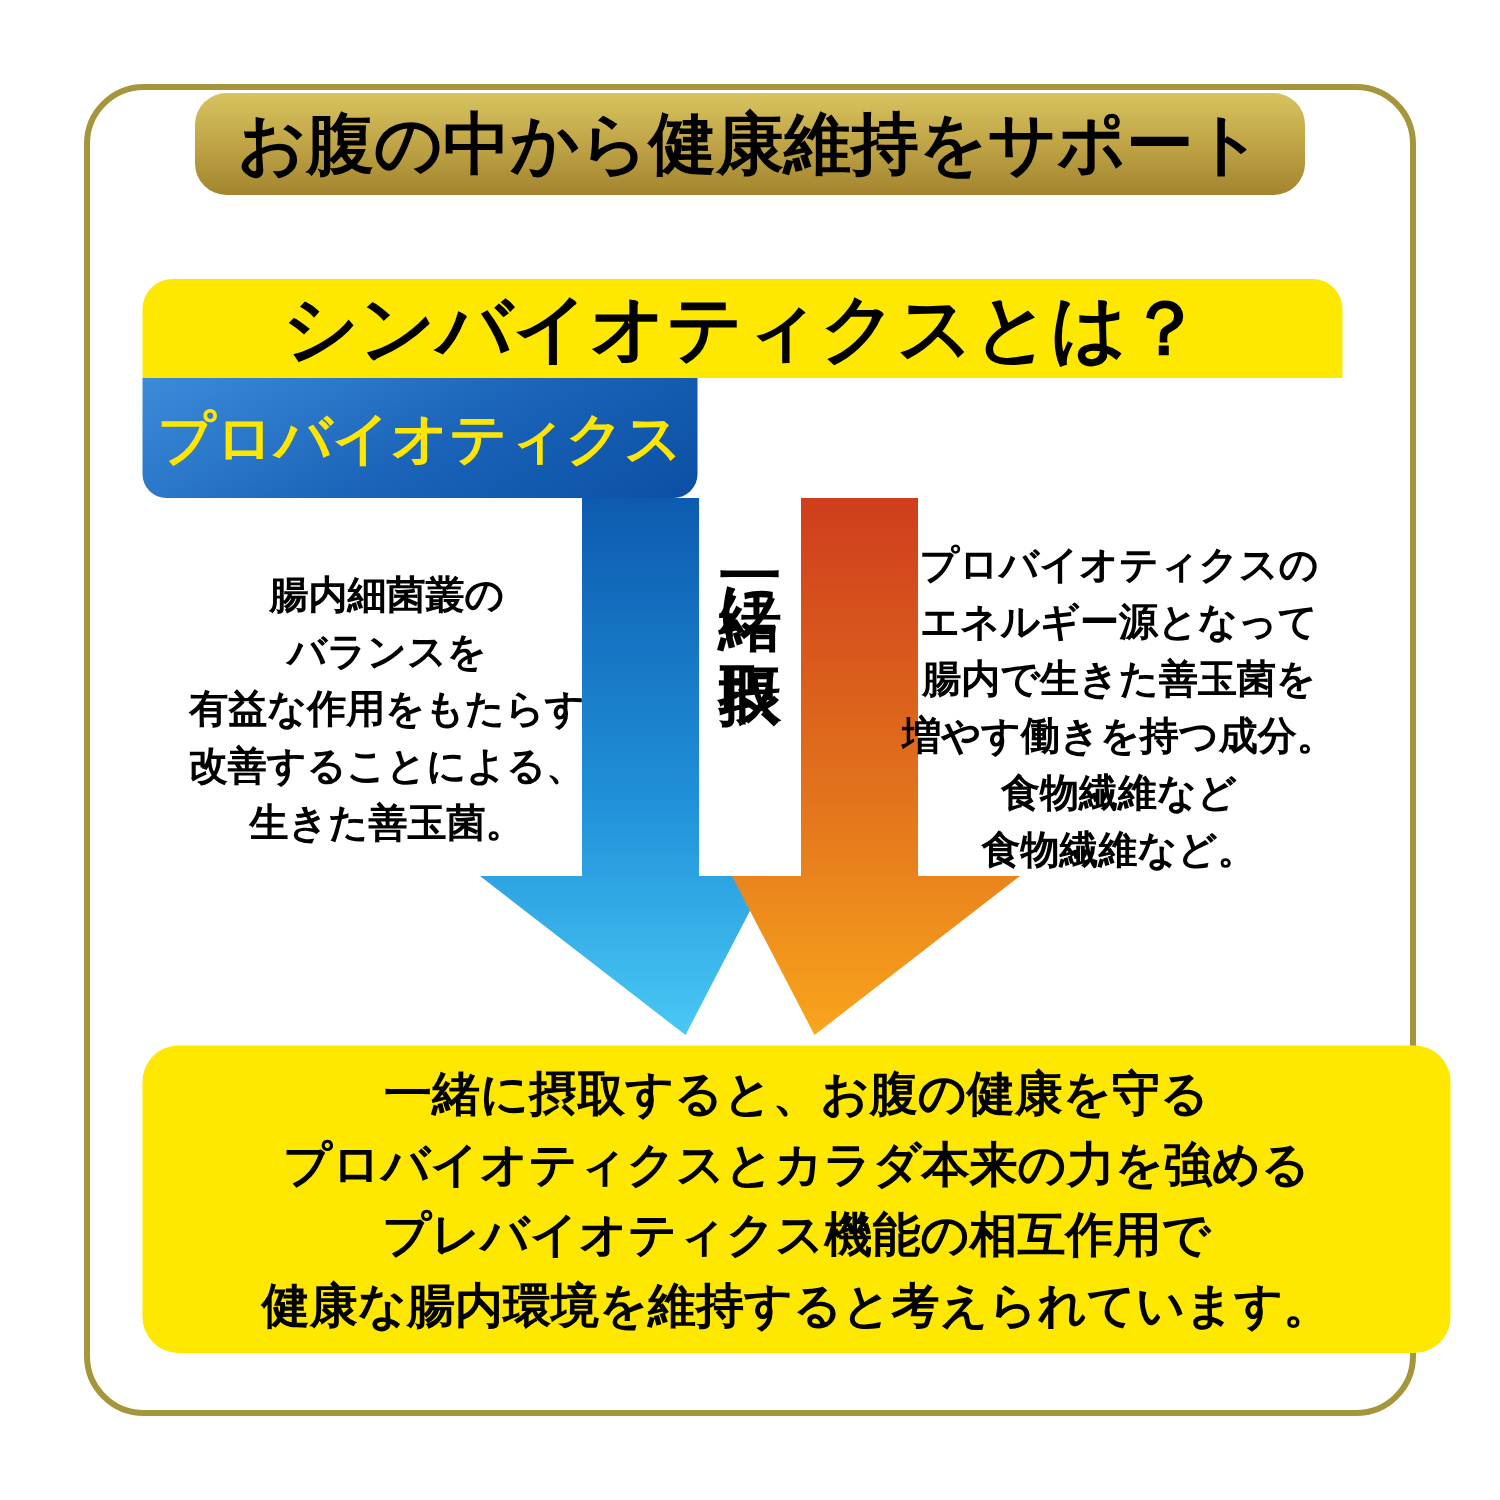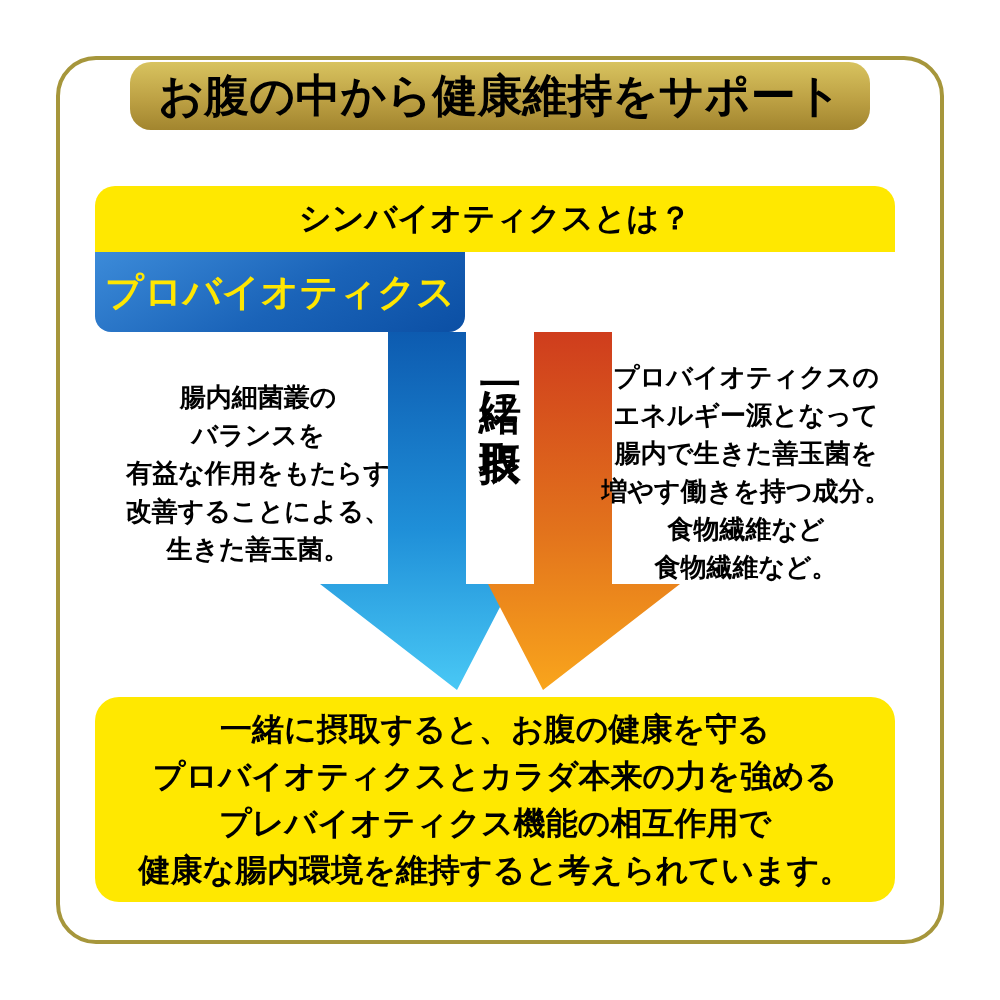--- a/index.html
+++ b/index.html
@@ -24,21 +24,21 @@
   }
   .banner-text {
     font-size: 45px; font-weight: bold; color: #000;
     letter-spacing: 0px; white-space: nowrap;
   }
   .title-band {
     position: absolute; left: 95px; top: 186px; width: 800px; height: 66px;
     background: #ffe800; border-radius: 20px 20px 0 0;
     display: flex; align-items: center; justify-content: center;
   }
-  .title-text { font-size: 32px; font-weight: bold; color: #000; white-space: nowrap; }
+  .title-text { font-size: 50px; font-weight: bold; color: #000; white-space: nowrap; }
   .col-header {
     position: absolute; top: 252px; height: 80px;
     display: flex; align-items: center; justify-content: center;
     border-radius: 0 0 16px 16px;
   }
   .col-header .hdr-text {
     font-size: 38px; font-weight: bold; color: #ffe600; white-space: nowrap;
   }
   .col-header.blue {
     left: 95px; width: 370px;
@@ -60,21 +60,21 @@
   .desc div { white-space: nowrap; }
   .desc.left  { left: 108px; top: 378px; width: 300px; }
   .desc.right { left: 600px; top: 358px; width: 292px; }
   .together {
     position: absolute; left: 473px; top: 362px;
     writing-mode: vertical-rl; text-orientation: upright;
     font-size: 42px; font-weight: bold; line-height: 54px; color: #000;
     white-space: nowrap;
   }
   .conclusion {
-    position: absolute; left: 95px; top: 697px; width: 800px; height: 205px;
+    position: absolute; left: 95px; top: 697px; width: 872px; height: 205px;
     background: #ffe800; border-radius: 24px;
     display: flex; flex-direction: column; align-items: center; justify-content: center;
   }
   .conclusion div {
     font-size: 32px; font-weight: bold; line-height: 47px;
     color: #000; white-space: nowrap;
   }
 </style>
 </head>
 <body>

